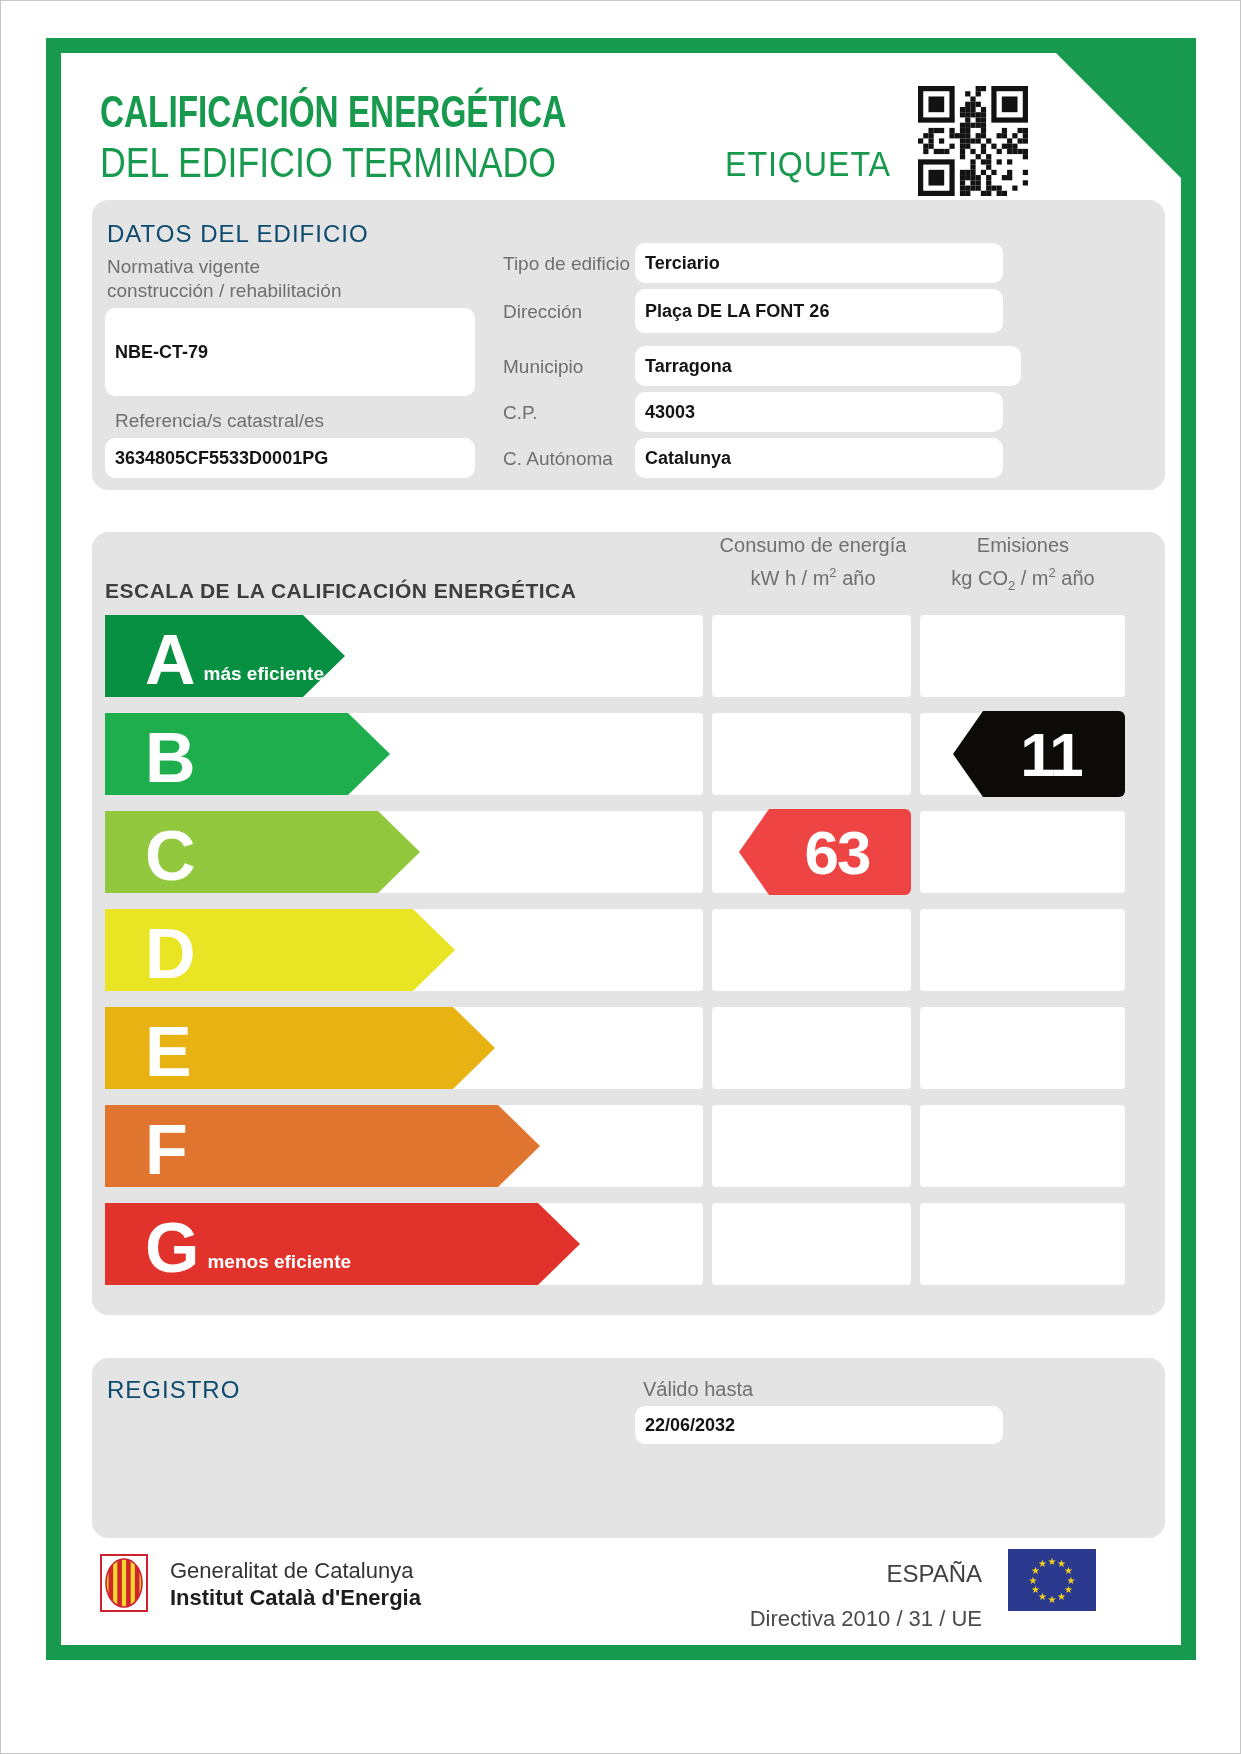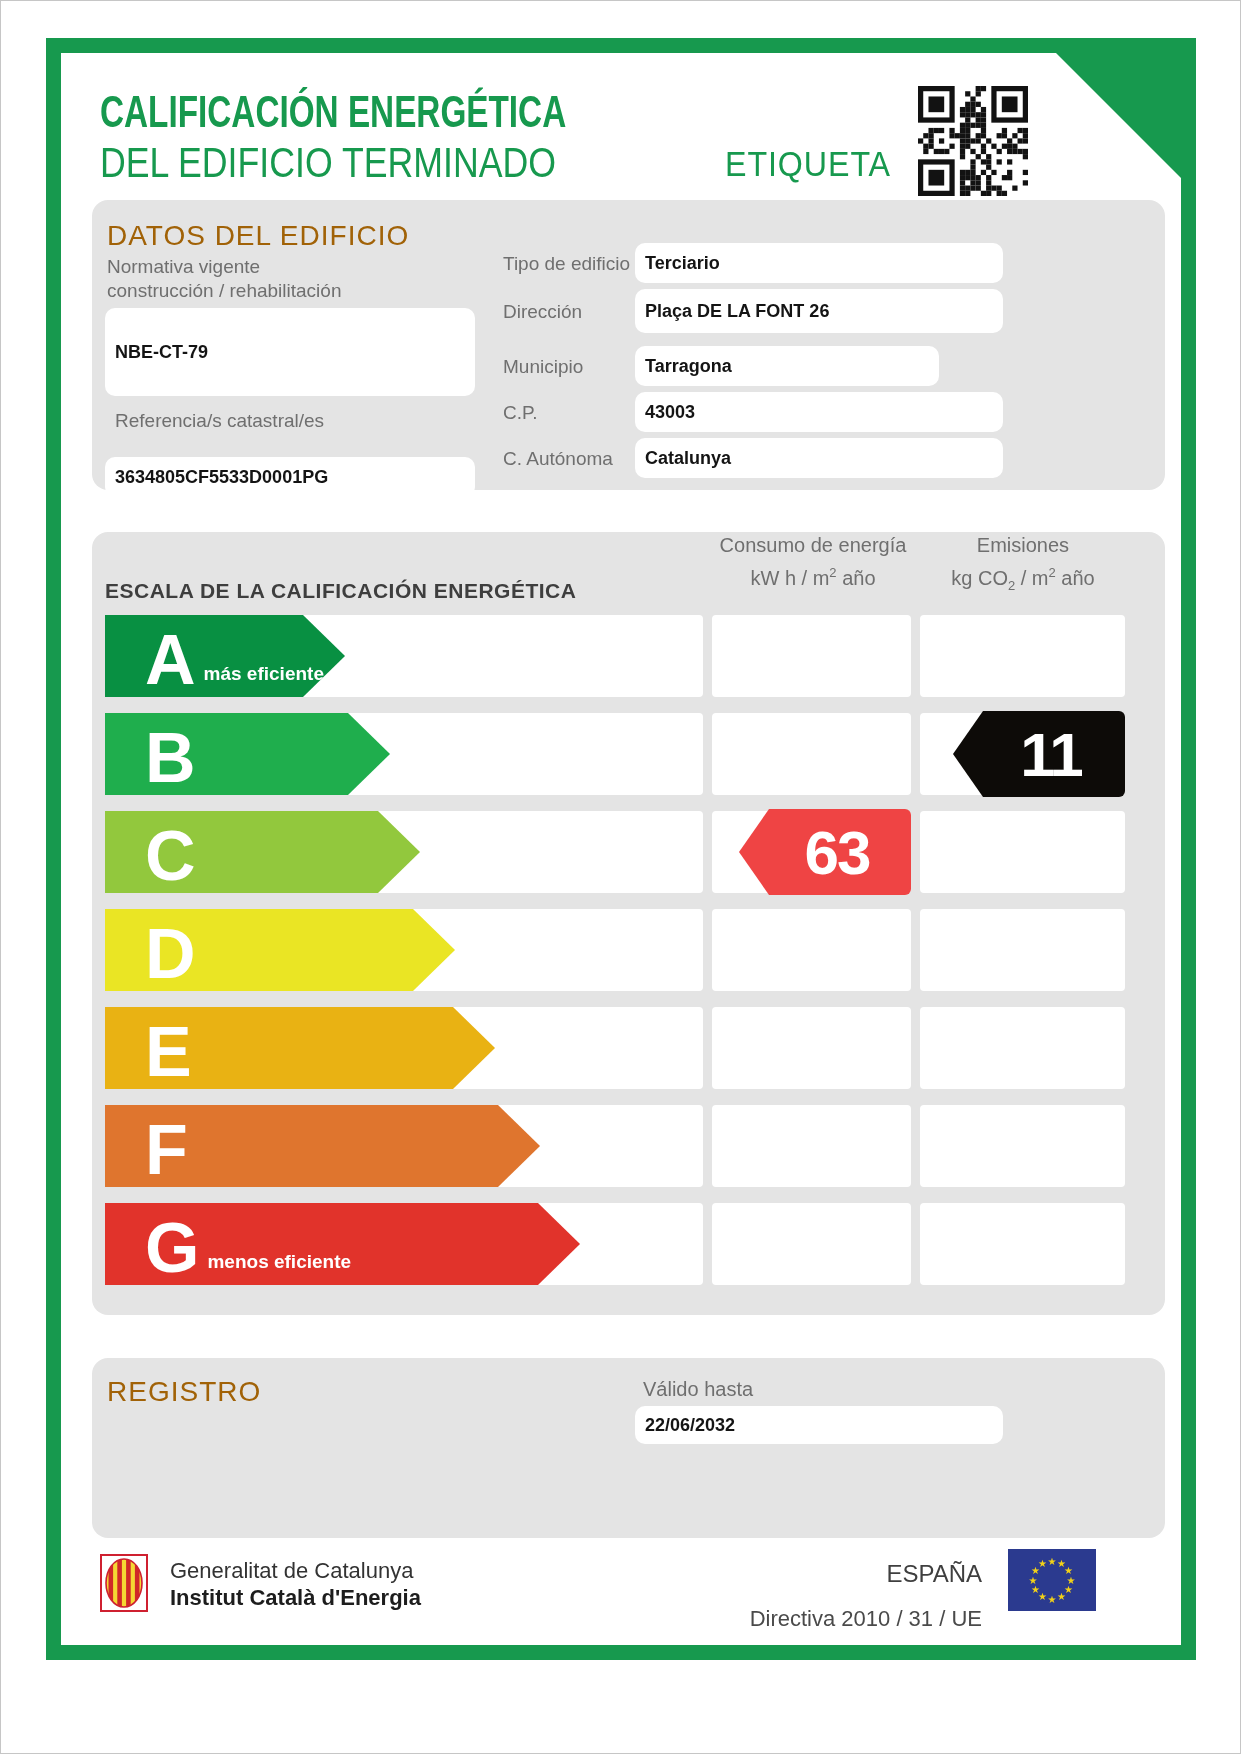--- a/index.html
+++ b/index.html
@@ -11,21 +11,21 @@
   
   .title1{position:absolute;left:100px;top:86px;font-size:45px;font-weight:bold;color:#17994e;white-space:nowrap;transform:scaleX(.74);transform-origin:left top;letter-spacing:0;}
   .title2{position:absolute;left:100px;top:138px;font-size:43px;font-weight:400;color:#17994e;white-space:nowrap;transform:scaleX(.83);transform-origin:left top;}
   .etiqueta{position:absolute;left:725px;top:144px;font-size:35px;font-weight:400;color:#17994e;letter-spacing:1px;transform:scaleX(.92);transform-origin:left top;}
   .qr{position:absolute;left:918px;top:86px;width:110px;height:110px;}
   
   .panel{position:absolute;left:92px;width:1073px;background:#e4e4e4;border-radius:16px;}
   .panel-datos{top:200px;height:290px;}
   .panel-scale{top:532px;height:783px;}
   .panel-registro{top:1358px;height:180px;}
-  .sec-title{position:absolute;font-size:28px;color:#a16207;letter-spacing:1px;white-space:nowrap;}
+  .sec-title{position:absolute;font-size:24px;color:#0c4a6e;letter-spacing:1px;white-space:nowrap;}
   .lbl{position:absolute;font-size:19px;color:#6f6f6f;white-space:nowrap;}
   .wbox{position:absolute;background:#fff;border-radius:10px;display:flex;align-items:center;box-sizing:border-box;padding-left:10px;}
   .wbox .val{font-size:18px;font-weight:bold;color:#141414;white-space:nowrap;}
   
   .col-hdr{position:absolute;top:0;text-align:center;font-size:20px;color:#6f6f6f;line-height:27px;}
   .col-hdr sup{font-size:13px;}
   .col-hdr sub{font-size:13px;}
   .scale-title{position:absolute;left:13px;top:47px;font-size:21px;font-weight:bold;color:#3e3e3e;letter-spacing:.5px;white-space:nowrap;}
   .rows{position:absolute;left:13px;top:83px;width:1020px;}
   .scale-row{display:grid;grid-template-columns:598px 199px 205px;gap:9px;height:82px;margin-bottom:16px;position:relative;}
@@ -192,34 +192,34 @@
     </svg></div>
 
 <div class="panel panel-datos">
   <div class="sec-title" style="left:15px;top:20px;">DATOS DEL EDIFICIO</div>
   <div class="lbl" style="left:15px;top:56px;">Normativa vigente</div>
   <div class="lbl" style="left:15px;top:80px;">construcción / rehabilitación</div>
   <div class="wbox" style="left:13px;top:108px;width:370px;height:88px;">
     <span class="val">NBE-CT-79</span>
   </div>
   <div class="lbl" style="left:15px;top:210px;margin-left:8px;">Referencia/s catastral/es</div>
-  <div class="wbox" style="left:13px;top:238px;width:370px;height:40px;margin-top:19px;">
+  <div class="wbox" style="left:13px;top:238px;width:370px;height:40px;">
     <span class="val">3634805CF5533D0001PG</span>
   </div>
 
   <div class="lbl" style="left:411px;top:53px;">Tipo de edificio</div>
   <div class="wbox" style="left:543px;top:43px;width:368px;height:40px;">
     <span class="val">Terciario</span>
   </div>
   <div class="lbl" style="left:411px;top:101px;">Dirección</div>
   <div class="wbox" style="left:543px;top:89px;width:368px;height:44px;">
     <span class="val">Plaça DE LA FONT 26</span>
   </div>
   <div class="lbl" style="left:411px;top:156px;">Municipio</div>
-  <div class="wbox" style="left:543px;top:146px;width:304px;height:40px;">
+  <div class="wbox" style="left:543px;top:146px;width:386px;height:40px;">
     <span class="val">Tarragona</span>
   </div>
   <div class="lbl" style="left:411px;top:202px;">C.P.</div>
   <div class="wbox" style="left:543px;top:192px;width:368px;height:40px;">
     <span class="val">43003</span>
   </div>
   <div class="lbl" style="left:411px;top:248px;">C. Autónoma</div>
   <div class="wbox" style="left:543px;top:238px;width:368px;height:40px;">
     <span class="val">Catalunya</span>
   </div>

